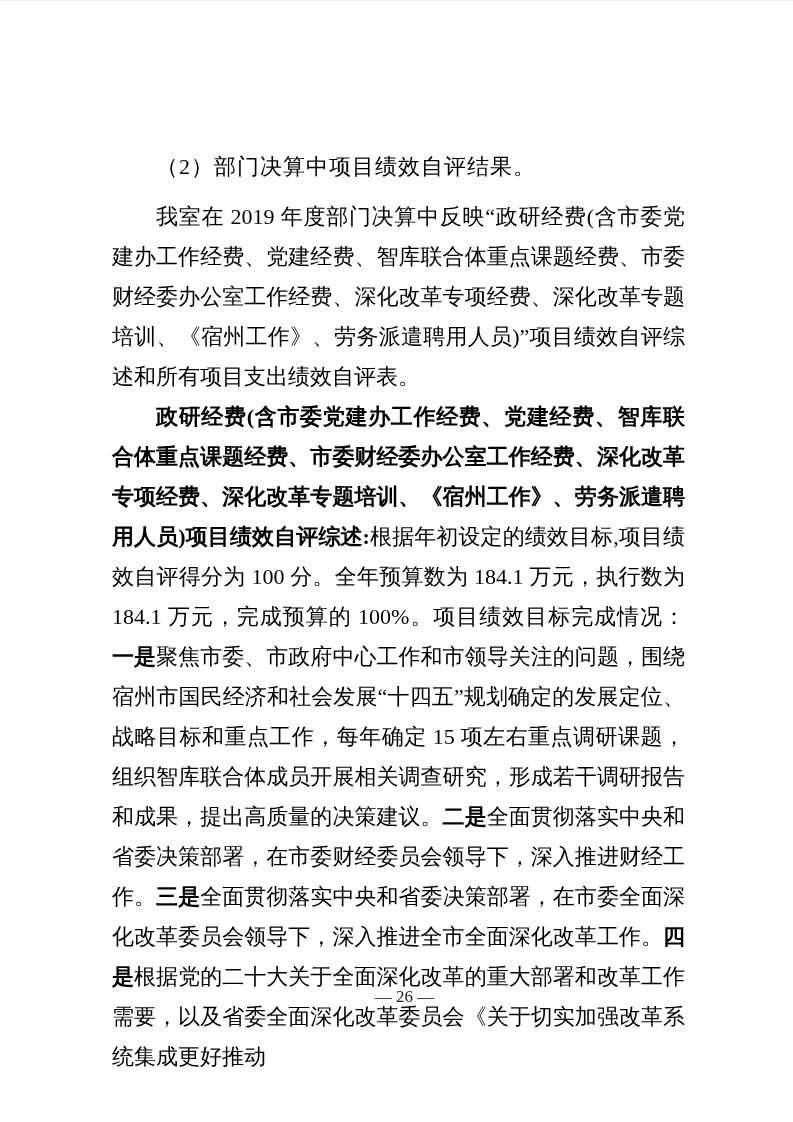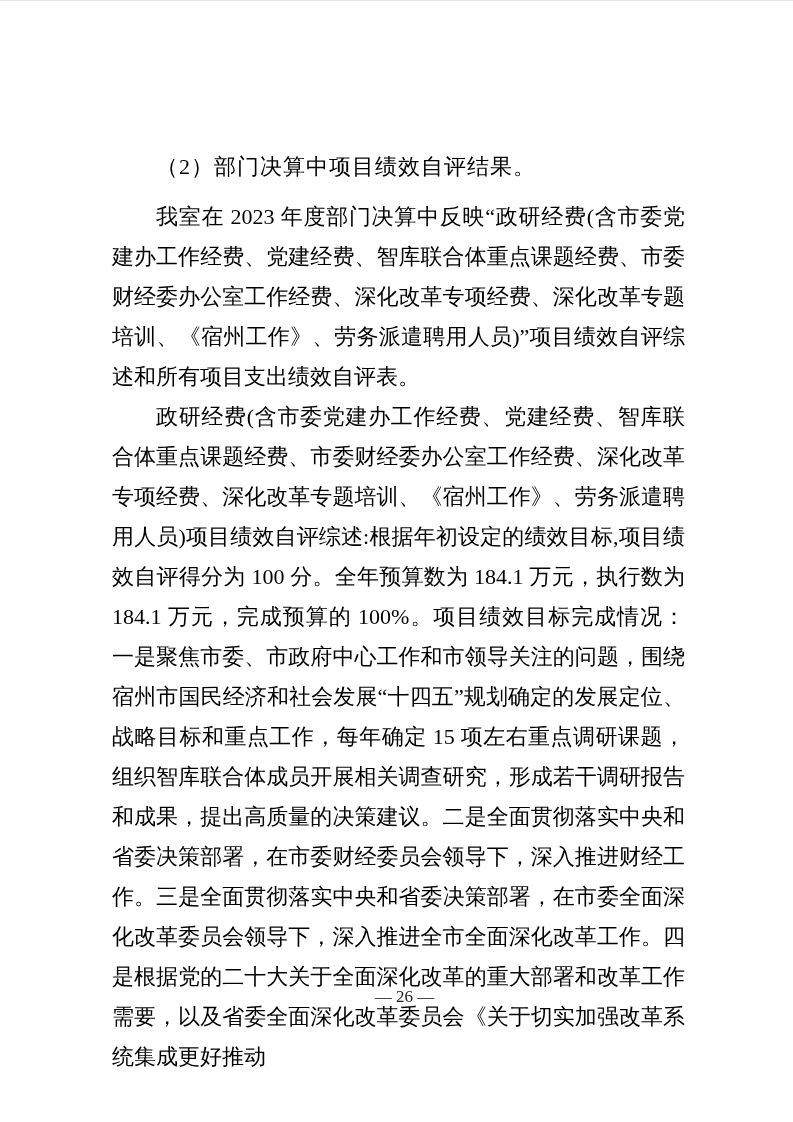--- a/index.html
+++ b/index.html
@@ -32,35 +32,35 @@
     letter-spacing: 1px;
   }
   .para {
     font-size: 22px;
     line-height: 40px;
     text-align: justify;
     text-indent: 2em;
     margin: 0;
   }
   .para span { font-weight: normal; }
-  .para span.bold { font-weight: normal; margin-top: 20px; }
+  .para span.bold { font-weight: bold; margin-top: 20px; }
   .page-footer {
     position: absolute;
     top: 986px;
     left: 8px;
     width: 793px;
     text-align: center;
     font-size: 17px;
     color: #222222;
   }
 </style>
 </head>
 <body>
 
 <div class="page-content">
   <h2 class="heading">（2）部门决算中项目绩效自评结果。</h2>
 
-  <p class="para"><span>我室在 2023 年度部门决算中反映“政研经费(含市委党建办工作经费、党建经费、智库联合体重点课题经费、市委财经委办公室工作经费、深化改革专项经费、深化改革专题培训、《宿州工作》、劳务派遣聘用人员)”项目绩效自评综述和所有项目支出绩效自评表。</span></p>
+  <p class="para"><span>我室在 2019 年度部门决算中反映“政研经费(含市委党建办工作经费、党建经费、智库联合体重点课题经费、市委财经委办公室工作经费、深化改革专项经费、深化改革专题培训、《宿州工作》、劳务派遣聘用人员)”项目绩效自评综述和所有项目支出绩效自评表。</span></p>
 
   <p class="para"><span class="bold">政研经费(含市委党建办工作经费、党建经费、智库联合体重点课题经费、市委财经委办公室工作经费、深化改革专项经费、深化改革专题培训、《宿州工作》、劳务派遣聘用人员)项目绩效自评综述:</span><span>根据年初设定的绩效目标,项目绩效自评得分为 100 分。全年预算数为 184.1 万元，执行数为 184.1 万元，完成预算的 100%。项目绩效目标完成情况：</span><span class="bold">一是</span><span>聚焦市委、市政府中心工作和市领导关注的问题，围绕宿州市国民经济和社会发展“十四五”规划确定的发展定位、战略目标和重点工作，每年确定 15 项左右重点调研课题，组织智库联合体成员开展相关调查研究，形成若干调研报告和成果，提出高质量的决策建议。</span><span class="bold">二是</span><span>全面贯彻落实中央和省委决策部署，在市委财经委员会领导下，深入推进财经工作。</span><span class="bold">三是</span><span>全面贯彻落实中央和省委决策部署，在市委全面深化改革委员会领导下，深入推进全市全面深化改革工作。</span><span class="bold">四是</span><span>根据党的二十大关于全面深化改革的重大部署和改革工作需要，以及省委全面深化改革委员会《关于切实加强改革系统集成更好推动</span></p>
 </div>
 
 <div class="page-footer">— 26 —</div>
 
 </body></html>

